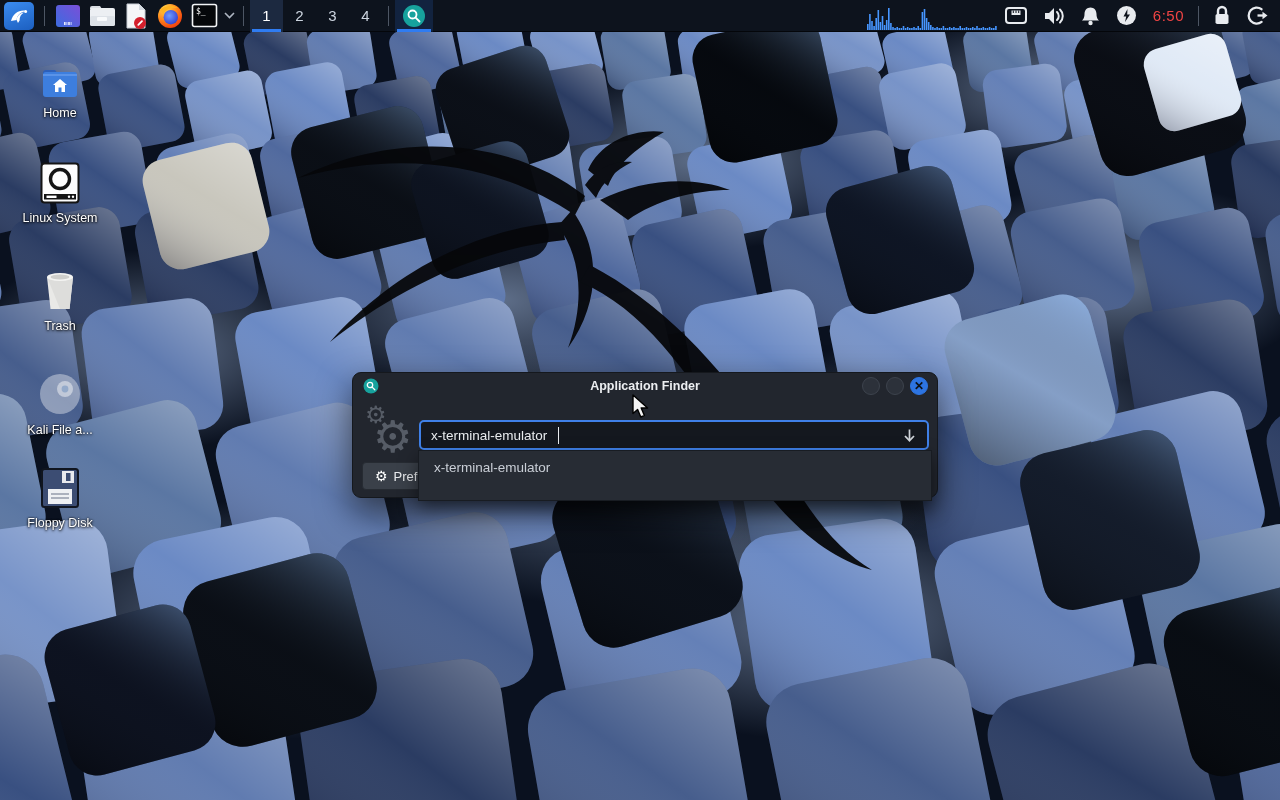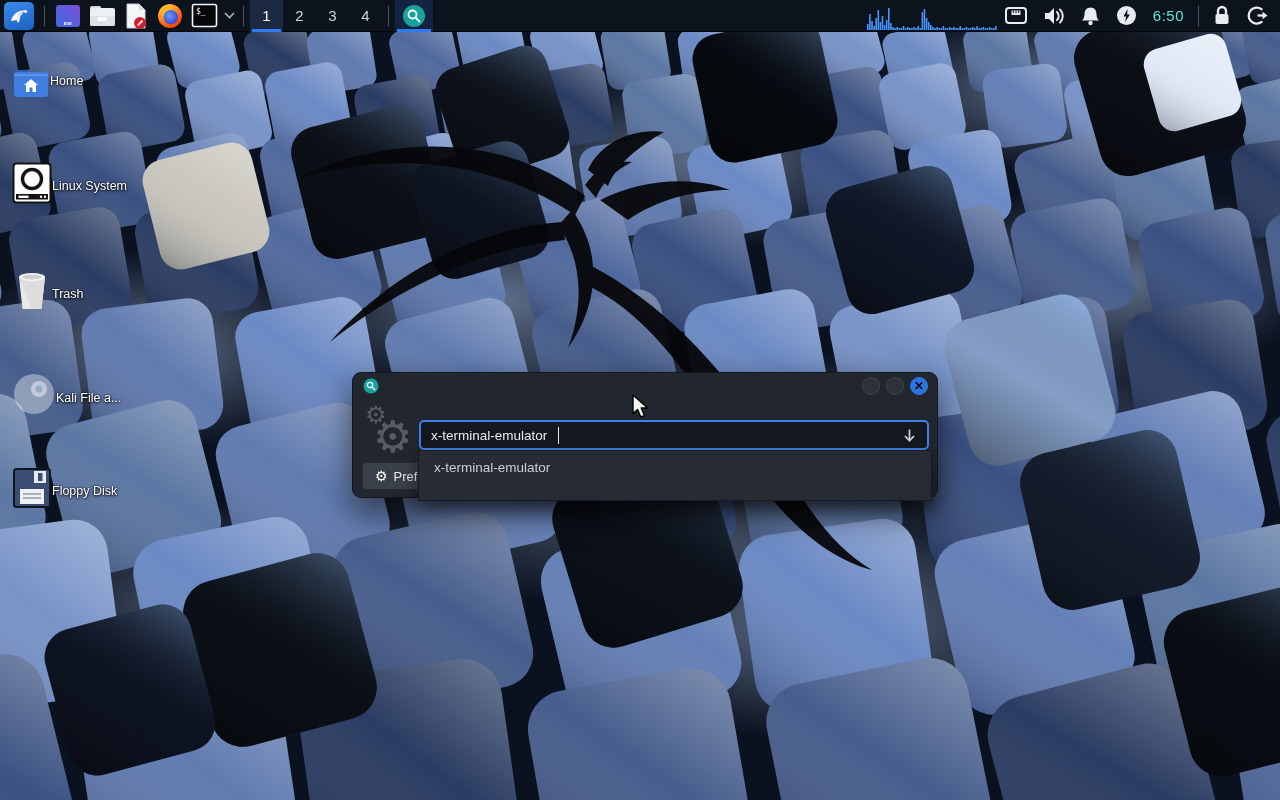--- a/index.html
+++ b/index.html
@@ -19,25 +19,25 @@
   #kali-btn{width:38px;}
   #kali-btn .kbox{width:30px;height:28px;border-radius:5px;
     background:linear-gradient(160deg,#3b8cf0,#1c5fc0);display:flex;align-items:center;justify-content:center;}
   .launcher{width:34px;}
   .ws-btn{width:33px;font-size:15px;color:#ccd4df;}
   .ws-btn.active{background:#1c2940;color:#fff;}
   .ws-btn.active .uline,.search-tile .uline{position:absolute;left:2px;right:2px;bottom:0;height:3px;background:#2f7cf2;}
   .search-tile{width:38px;background:rgba(47,124,242,.16);}
   .tray{margin-left:auto;display:flex;align-items:center;height:32px;}
   .tray-icon{height:32px;display:flex;align-items:center;justify-content:center;flex:none;padding:0 8px;}
-  #clock{font-size:15px;color:#5eead4;padding:0 8px;letter-spacing:.5px;}
+  #clock{font-size:15px;color:#ef4444;padding:0 8px;letter-spacing:.5px;}
   #net-graph{width:130px;height:32px;display:block;flex:none;}
 
   
-  .desk-item{position:absolute;left:12px;width:96px;display:flex;flex-direction:row;
+  .desk-item{position:absolute;left:12px;width:96px;display:flex;flex-direction:column;
     align-items:center;z-index:1;cursor:default;}
   .desk-label{margin-top:7px;font-size:12.5px;color:#fff;text-align:center;
     text-shadow:0 1px 3px #000,0 0 2px #000;white-space:nowrap;}
   .desk-ic{height:44px;display:flex;align-items:flex-end;justify-content:center;}
 
   
   #appfinder{position:absolute;left:352px;top:372px;width:586px;height:126px;z-index:5;
     background:#22262e;border:1px solid #15181d;border-radius:9px;
     box-shadow:0 14px 34px rgba(0,0,0,.6);}
   #af-titlebar{position:relative;height:26px;display:flex;align-items:center;}
@@ -827,20 +827,21 @@
   <div class="desk-label">Floppy Disk</div>
 </div>
 
 <div id="appfinder">
   <div id="af-titlebar">
     <svg id="af-titleicon" width="16" height="16" viewBox="0 0 16 16">
       <circle cx="8" cy="8" r="7.5" fill="#17a29d"></circle>
       <circle cx="7" cy="7" r="2.7" fill="none" stroke="#fff" stroke-width="1.3"></circle>
       <line x1="9.1" y1="9.1" x2="11.8" y2="11.8" stroke="#fff" stroke-width="1.3" stroke-linecap="round"></line>
     </svg>
+    <div id="af-title">Application Finder</div>
     <div class="winbtns">
       <div class="wbtn"></div>
       <div class="wbtn"></div>
       <div class="wbtn close">
           <span>✕</span>
         </div>
     </div>
   </div>
 
   <div id="af-gears">

